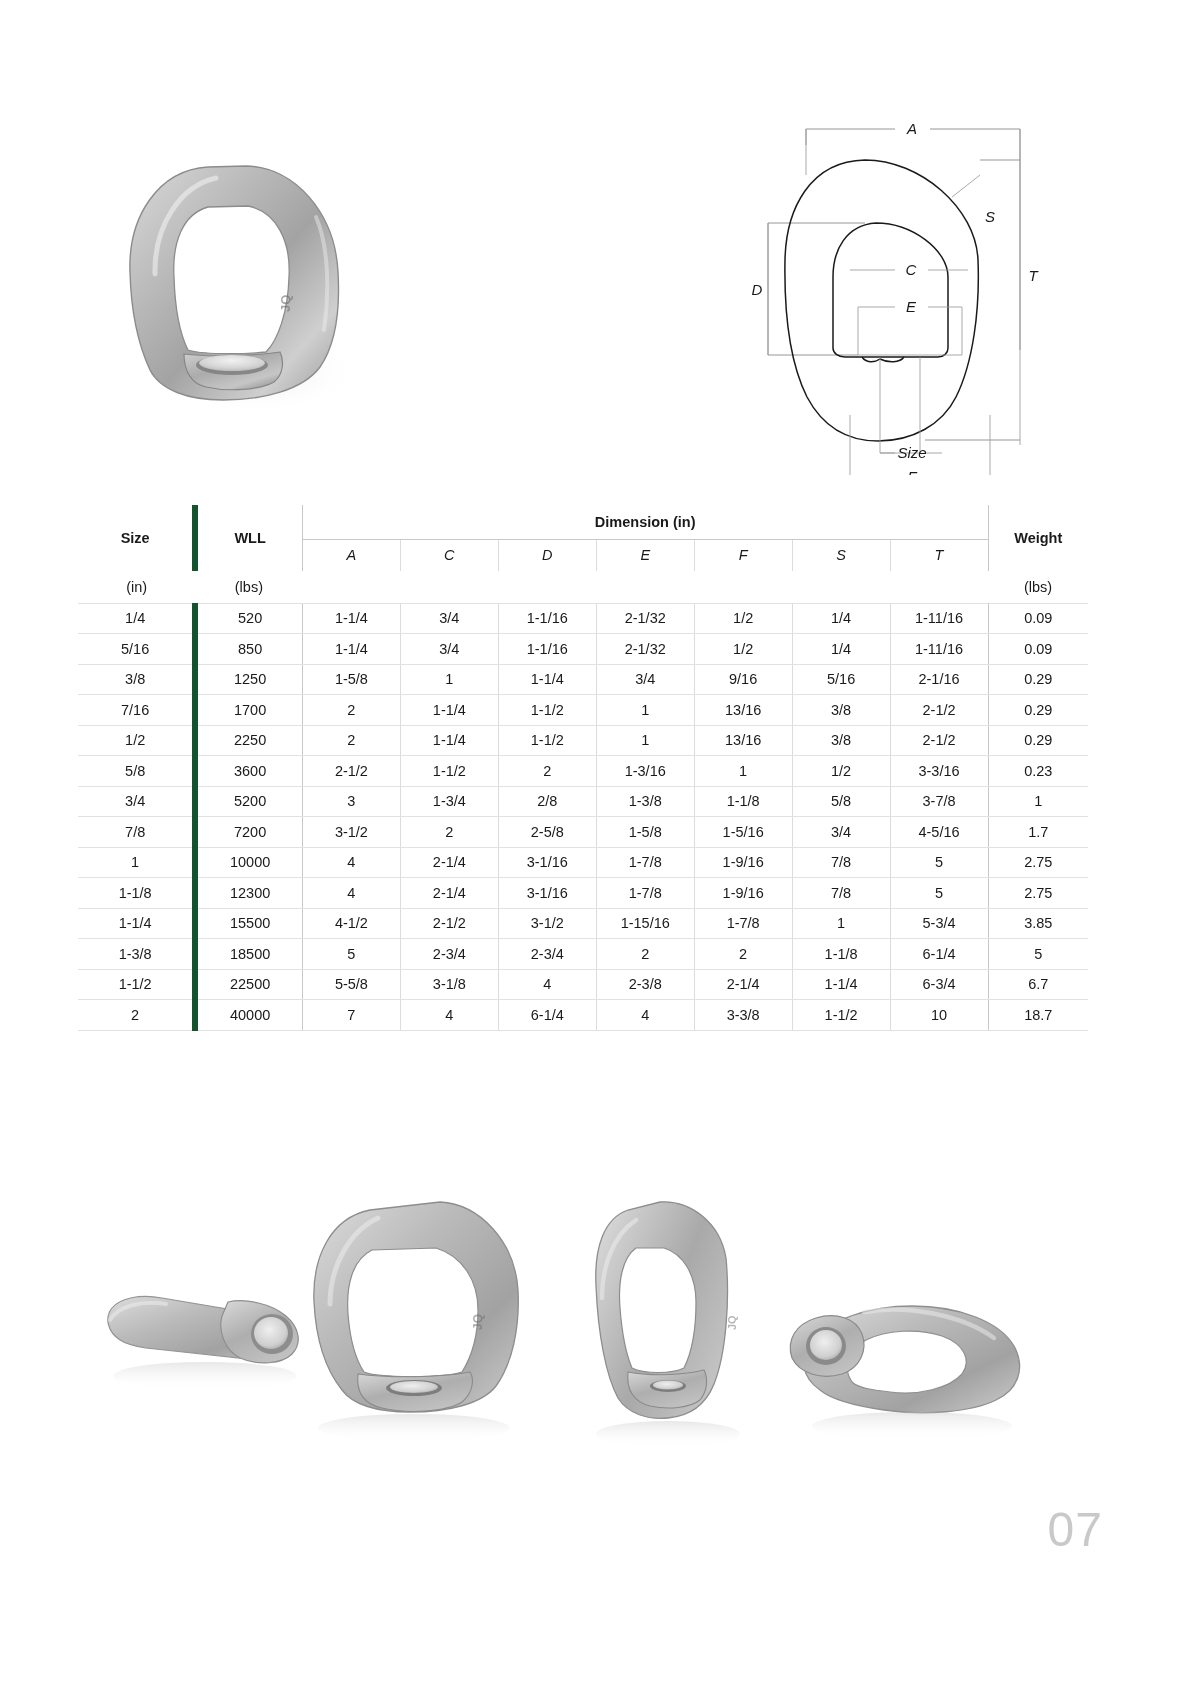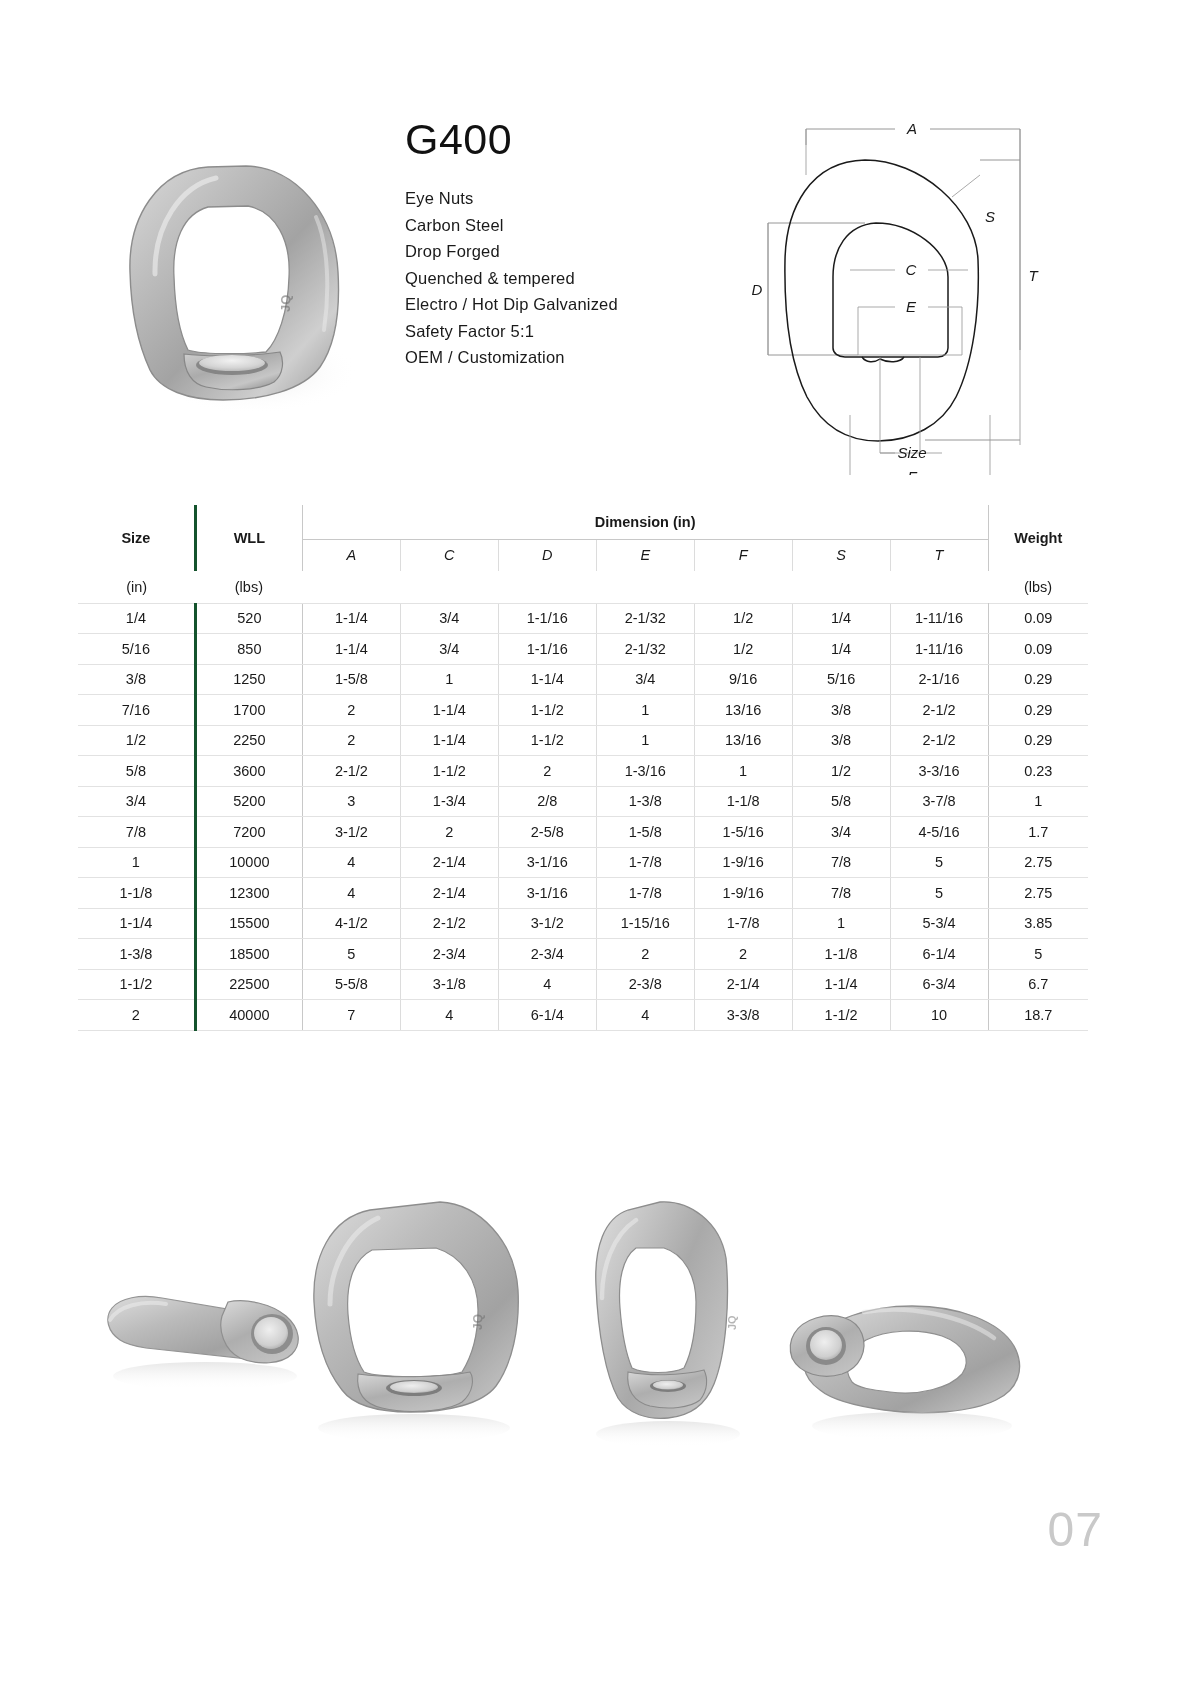--- a/index.html
+++ b/index.html
@@ -41,21 +41,21 @@
   table.spec-table th, table.spec-table td {
     text-align:center; font-size:14.5px; color:#1a1a1a; padding:0;
   }
   .hdr-main th {
     font-weight:bold; font-size:14.5px; height:34px; vertical-align:middle;
   }
   .hdr-sub th {
     font-weight:normal; font-size:14.5px; height:32px; vertical-align:middle;
   }
   .hdr-sub th.dim-letter { font-style:italic; }
-  .vline-l { border-left:3px solid #14532d; }
+  .vline-l { border-left:6px solid #14532d; }
   .dim-group { border-left:1px solid #c8c8c8; border-right:1px solid #c8c8c8; border-bottom:1px solid #c8c8c8; }
   .sub-cell { border-left:1px solid #dcdcdc; }
   .sub-cell-first { border-left:1px solid #c8c8c8; }
   .sub-cell-last { border-right:1px solid #c8c8c8; }
   tbody tr td { height:30.5px; vertical-align:middle; border-bottom:1px solid #e2e2e2; }
   tbody tr:first-child td { border-top:1px solid #e2e2e2; }
   col.c-size { width:11.5%; }
   col.c-wll  { width:10.5%; }
   col.c-dim  { width:9.6%; }
   col.c-wt   { width:9.8%; }
@@ -115,32 +115,20 @@
 
       <g opacity="0.6" fill="#6f6f6f" font-family="Liberation Sans, sans-serif" font-size="13" font-weight="bold">
         <text x="202" y="190" transform="rotate(-90 202 190)">JQ</text>
       </g>
 
       <path d="M128,56 C92,64 66,104 67,152" fill="none" stroke="#f0f0f0" stroke-width="5" opacity="0.6" stroke-linecap="round"></path>
       <path d="M228,95 C240,122 242,168 236,208" fill="none" stroke="#efefef" stroke-width="4" opacity="0.45" stroke-linecap="round"></path>
     </svg>
   </div>
 
-  <div class="title-block">
-    <h1 class="product-title">G400</h1>
-    <ul class="spec-list">
-      <li>Eye Nuts</li>
-      <li>Carbon Steel</li>
-      <li>Drop Forged</li>
-      <li>Quenched &amp; tempered</li>
-      <li>Electro / Hot Dip Galvanized</li>
-      <li>Safety Factor 5:1</li>
-      <li>OEM / Customization</li>
-    </ul>
-  </div>
 
   <div class="tech-drawing">
     <svg width="350" height="370" viewBox="0 0 350 370" xmlns="http://www.w3.org/2000/svg">
       <g fill="none" stroke="#8a8a8a" stroke-width="0.9">
 
         <path d="M116,40 L116,24 L205,24"></path>
         <path d="M240,24 L330,24 L330,245"></path>
 
         <path d="M330,55 L290,55" stroke="#8a8a8a"></path>
         <path d="M330,335 L235,335"></path>

